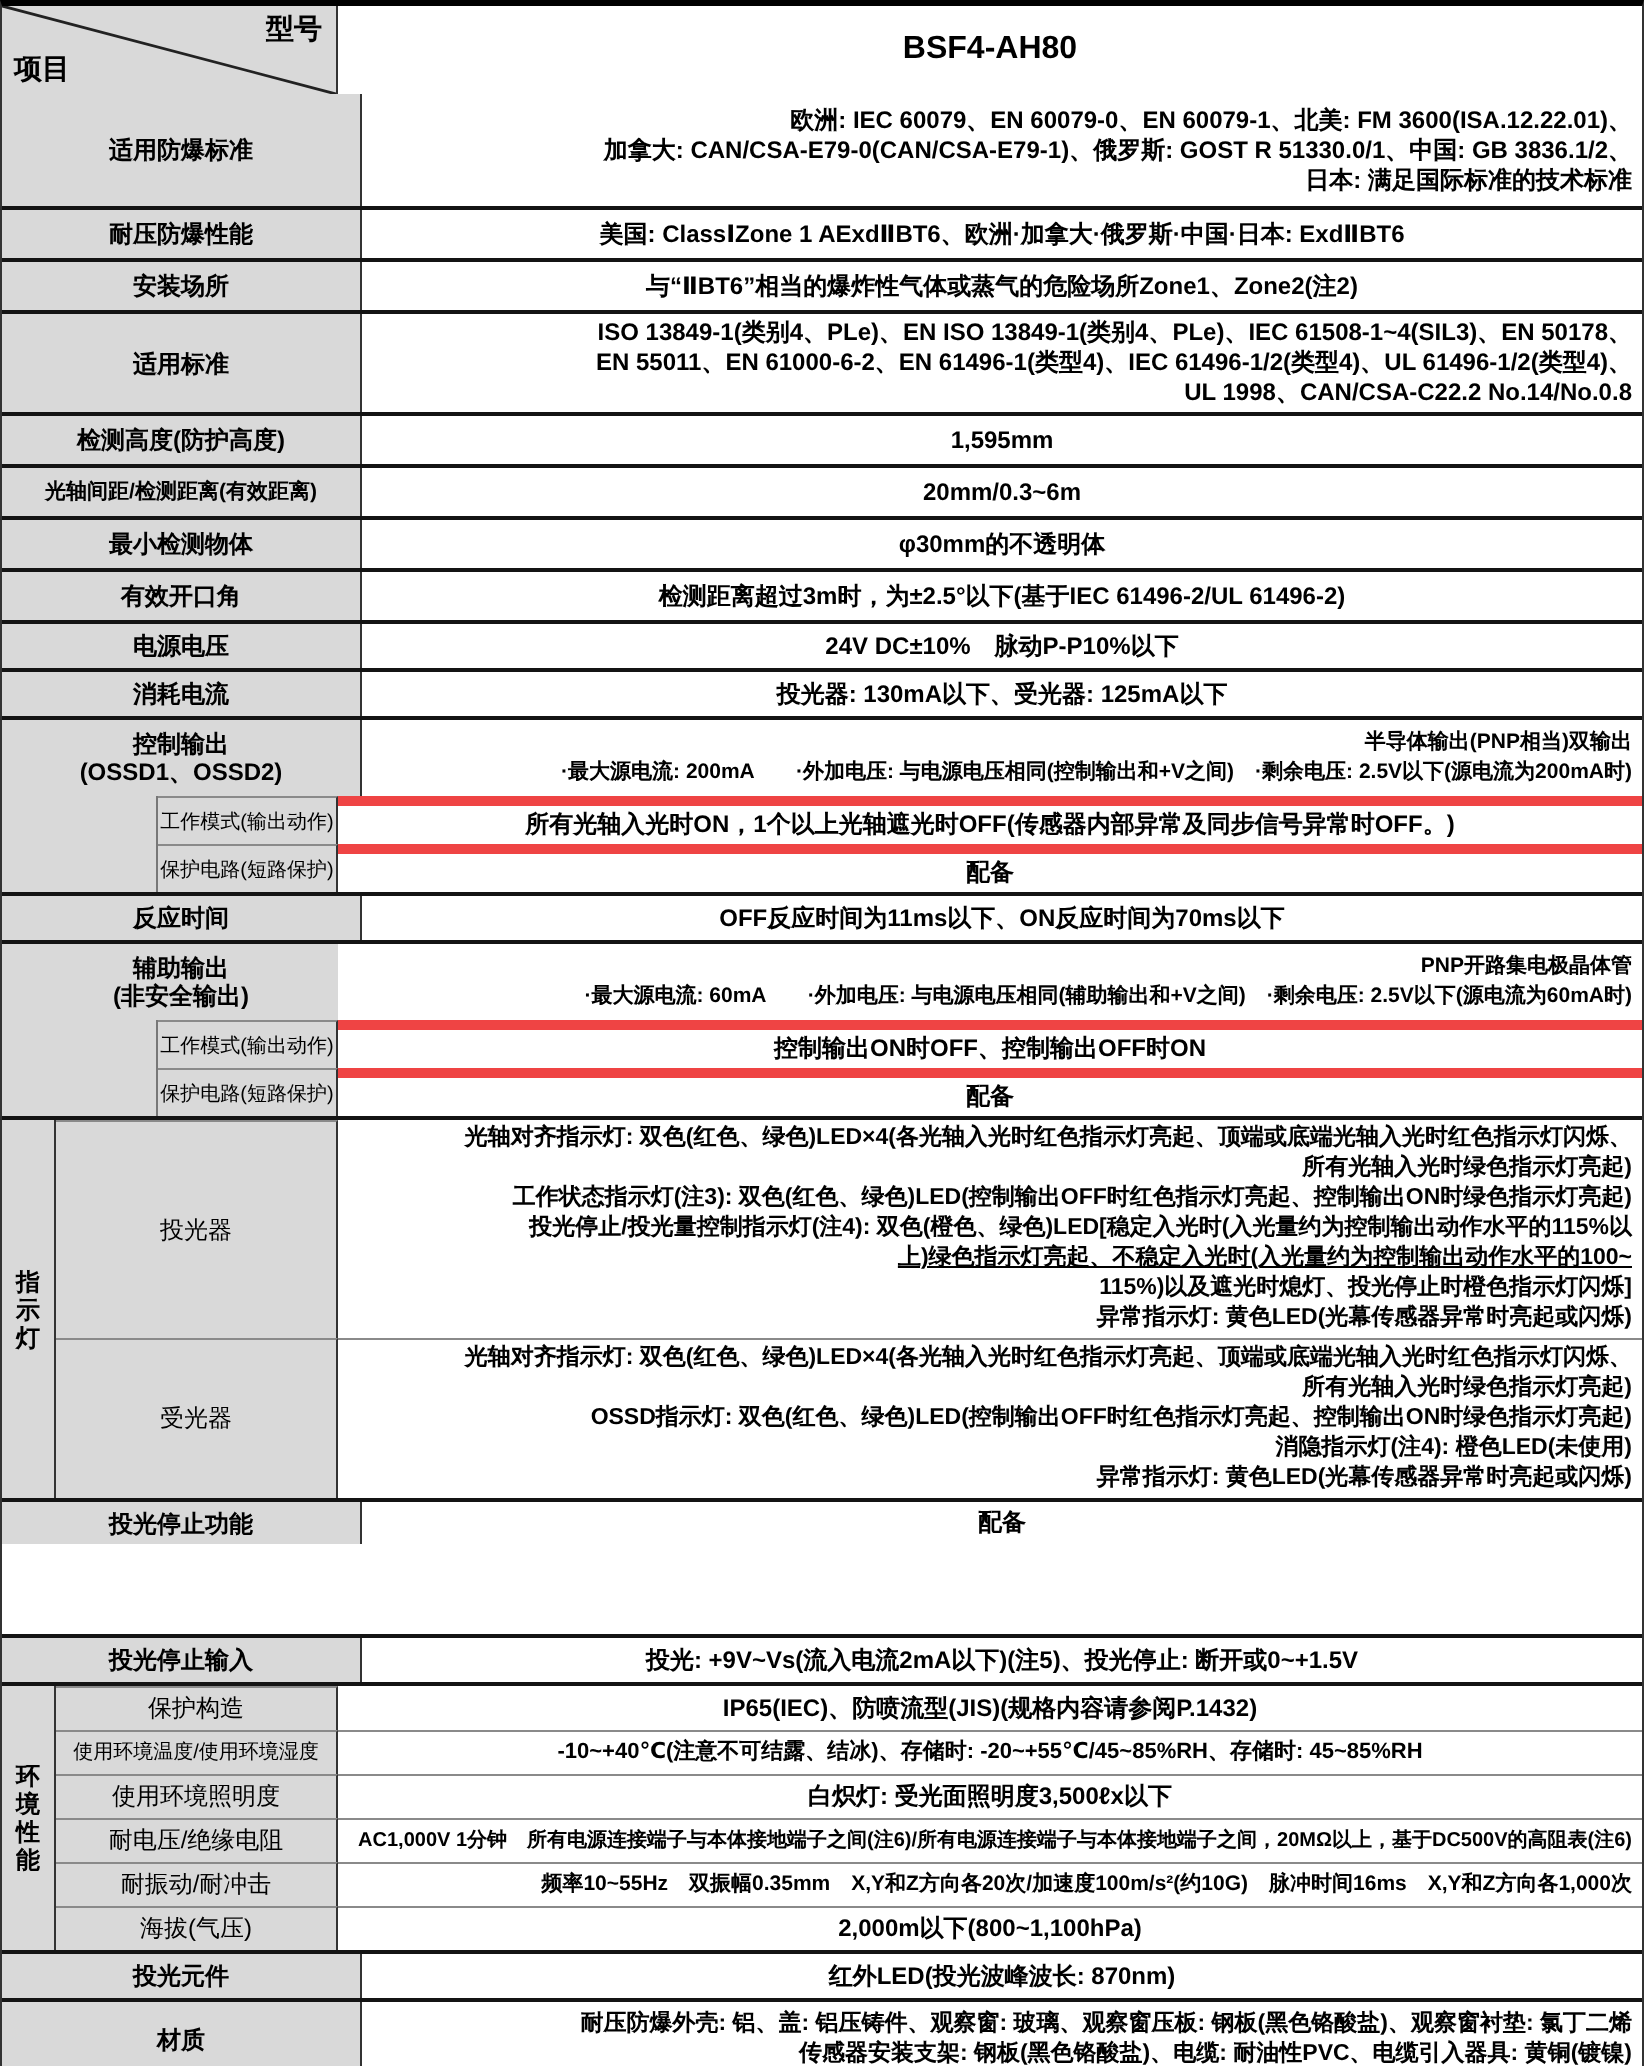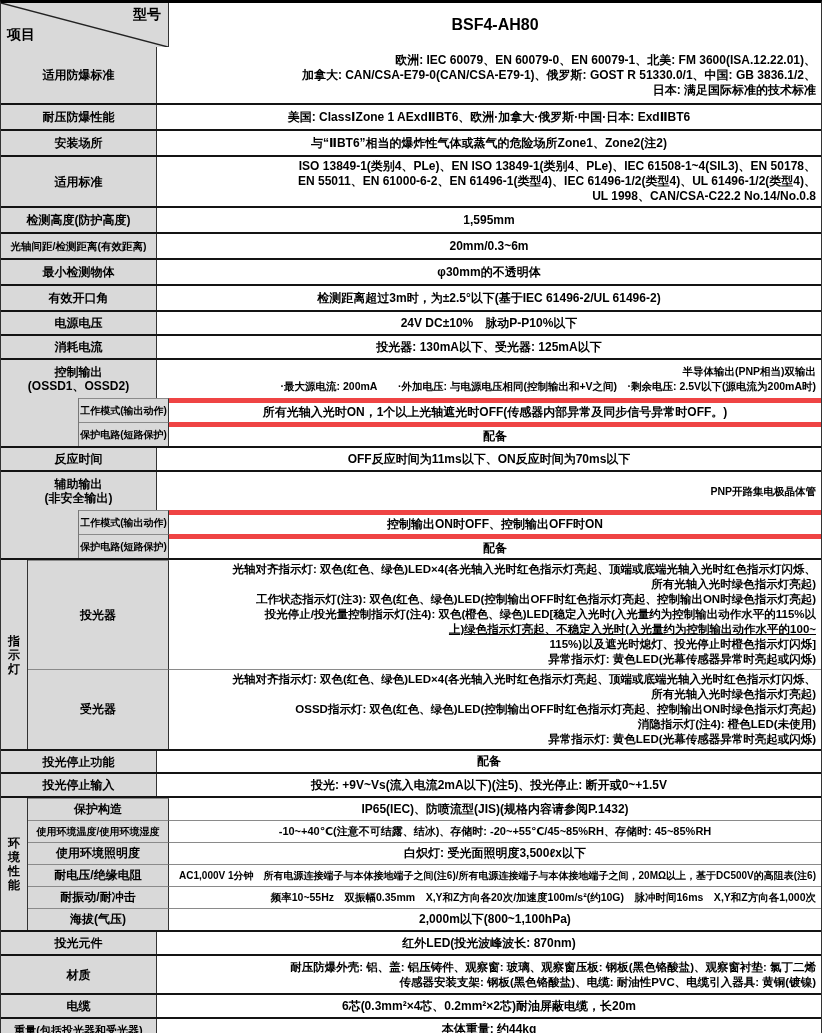--- a/index.html
+++ b/index.html
@@ -12,37 +12,37 @@
   .hdr{display:flex;}
   .corner{position:relative;width:168px;min-height:44px;background:#d9d9d9;
           border-right:1px solid #333;box-sizing:border-box;}
   .corner svg{position:absolute;left:0;top:0;width:100%;height:100%;}
   .corner .tr{position:absolute;top:3px;right:7px;font-weight:bold;font-size:14px;}
   .corner .bl{position:absolute;bottom:3px;left:6px;font-weight:bold;font-size:14px;}
   .modelcell{flex:1;display:flex;align-items:center;justify-content:center;
              font-weight:bold;font-size:16px;background:#fff;}
   
   .prow{display:flex;}
-  .lbl{width:156px;box-sizing:border-box;background:#d9d9d9;border-right:1px solid #333;
+  .lbl{width:180px;box-sizing:border-box;background:#d9d9d9;border-right:1px solid #333;
        display:flex;align-items:center;justify-content:center;text-align:center;
        font-weight:bold;font-size:12px;line-height:14px;white-space:pre-line;padding:2px;}
   .val{flex:1;display:flex;flex-direction:column;justify-content:center;background:#fff;
        font-weight:bold;font-size:12px;line-height:15px;padding:2px 5px;box-sizing:border-box;}
   .val.c{align-items:center;text-align:center;}
   .val.l{align-items:flex-start;text-align:right;}
   .val div{width:100%;box-sizing:border-box;}
   .val.c div{text-align:center;}
   
   .block{display:grid;grid-template-columns:78px 90px 1fr;}
   .block .mainlbl{grid-column:1/3;}
   .block .mainval{grid-column:3;}
   .spacer{background:#d9d9d9;border-right:1px solid #777;}
   .sublbl{background:#d9d9d9;border-right:1px solid #333;border-top:1px solid #8a8a8a;
           display:flex;align-items:center;justify-content:center;text-align:center;
-          font-weight:bold;font-size:10px;padding:1px;box-sizing:border-box;}
+          font-weight:normal;font-size:10px;padding:1px;box-sizing:border-box;}
   .subval{border-top:5px solid #ef4444;}
   
   .group{display:grid;grid-template-columns:27px 141px 1fr;}
   .glbl{background:#d9d9d9;border-right:1px solid #333;display:flex;align-items:center;
         justify-content:center;font-weight:bold;font-size:12px;line-height:14px;
         text-align:center;white-space:pre-line;box-sizing:border-box;}
   .group .sublbl{font-size:12px;line-height:13px;}
   .gt{border-top:1px solid #8a8a8a;}
 </style>
 </head>
@@ -146,20 +146,21 @@
         <div class="lbl">反应时间</div>
         <div class="val c">
           <div class="vline">OFF反应时间为11ms以下、ON反应时间为70ms以下</div>
         </div>
       </div>
       <div class="block sec">
         <div class="lbl mainlbl" style="min-height: 38px;">辅助输出
 (非安全输出)</div>
         <div class="val l mainval" style="font-size: 10.5px;">
           <div class="vline">PNP开路集电极晶体管</div>
+          <div class="vline">·最大源电流: 60mA　　·外加电压: 与电源电压相同(辅助输出和+V之间)　·剩余电压: 2.5V以下(源电流为60mA时)</div>
         </div>
         <div class="spacer"></div>
         <div class="sublbl" style="min-height: 22px;">工作模式(输出动作)</div>
         <div class="val subval c">
           <div class="vline">控制输出ON时OFF、控制输出OFF时ON</div>
         </div>
         <div class="spacer"></div>
         <div class="sublbl" style="min-height: 22px;">保护电路(短路保护)</div>
         <div class="val subval c">
           <div class="vline">配备</div>
@@ -187,21 +188,21 @@
           <div class="vline">消隐指示灯(注4): 橙色LED(未使用)</div>
           <div class="vline">异常指示灯: 黄色LED(光幕传感器异常时亮起或闪烁)</div>
         </div>
       </div>
       <div class="prow sec" style="min-height: 21px;">
         <div class="lbl">投光停止功能</div>
         <div class="val c">
           <div class="vline">配备</div>
         </div>
       </div>
-      <div class="prow sec" style="min-height: 22px;">
+      <div class="prow sec" style="min-height: 22px; margin-top: 45px;">
         <div class="lbl">投光停止输入</div>
         <div class="val c">
           <div class="vline">投光: +9V~Vs(流入电流2mA以下)(注5)、投光停止: 断开或0~+1.5V</div>
         </div>
       </div>
       <div class="group sec">
         <div class="glbl" style="grid-row: 1 / span 6;">环
 境
 性
 能</div>

